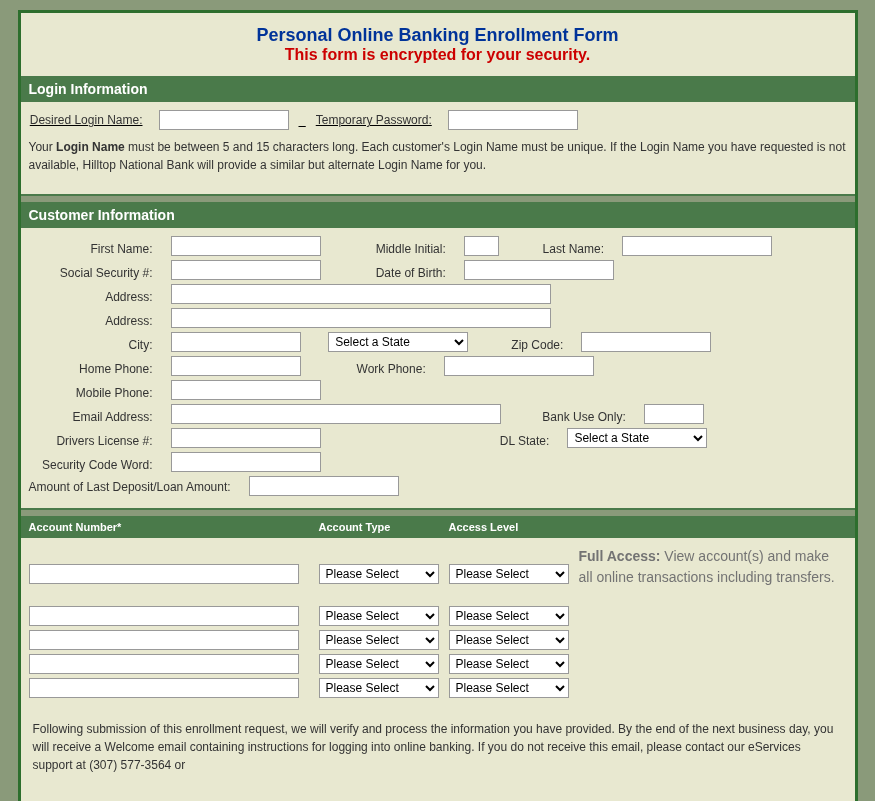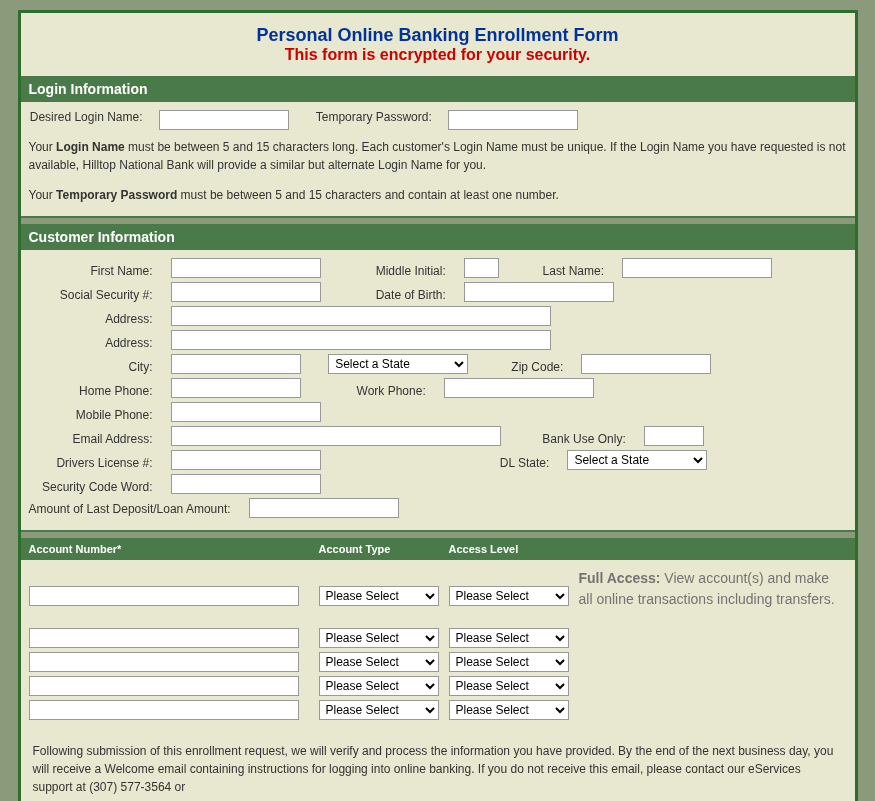--- a/index.html
+++ b/index.html
@@ -71,23 +71,24 @@
       font-size: 12px;
       color: #333;
       margin-bottom: 4px;
       line-height: 1.5;
     }
     .info-text strong {
       font-weight: bold;
     }
     .login-grid {
       display: flex;
-      align-items: flex-start;
+      align-items: center;
       gap: 10px;
       margin-bottom: 8px;
+      text-decoration: underline;
     }
     
     .cust-row {
       display: flex;
       align-items: flex-end;
       margin-bottom: 4px;
       gap: 12px;
     }
     .lbl {
       min-width: 130px;
@@ -163,21 +164,20 @@
   <div class="section-body">
     <div class="login-grid">
       <span class="field-label">Desired Login Name:</span>
       <input type="text" name="desired_login" style="width: 130px;">
       &nbsp;&nbsp;
       <span class="field-label">Temporary Password:</span>
       <input type="text" name="temp_password" style="width: 130px;">
     </div>
     <p class="info-text">Your <strong>Login Name</strong> must be between 5 and 15 characters long. Each customer's Login Name must be unique. If the Login Name you have requested is not available, Hilltop National Bank will provide a similar but alternate Login Name for you.</p>
     <div class="spacer"></div>
-    <p class="info-text">Your <strong>Temporary Password</strong> must be between 5 and 15 characters and contain at least one number.</p>
   </div>
 
   <div class="separator"></div>
 
   <div class="section-header">
     <span>Customer Information</span>
   </div>
   <div class="section-body">
 
     <div class="cust-row">

